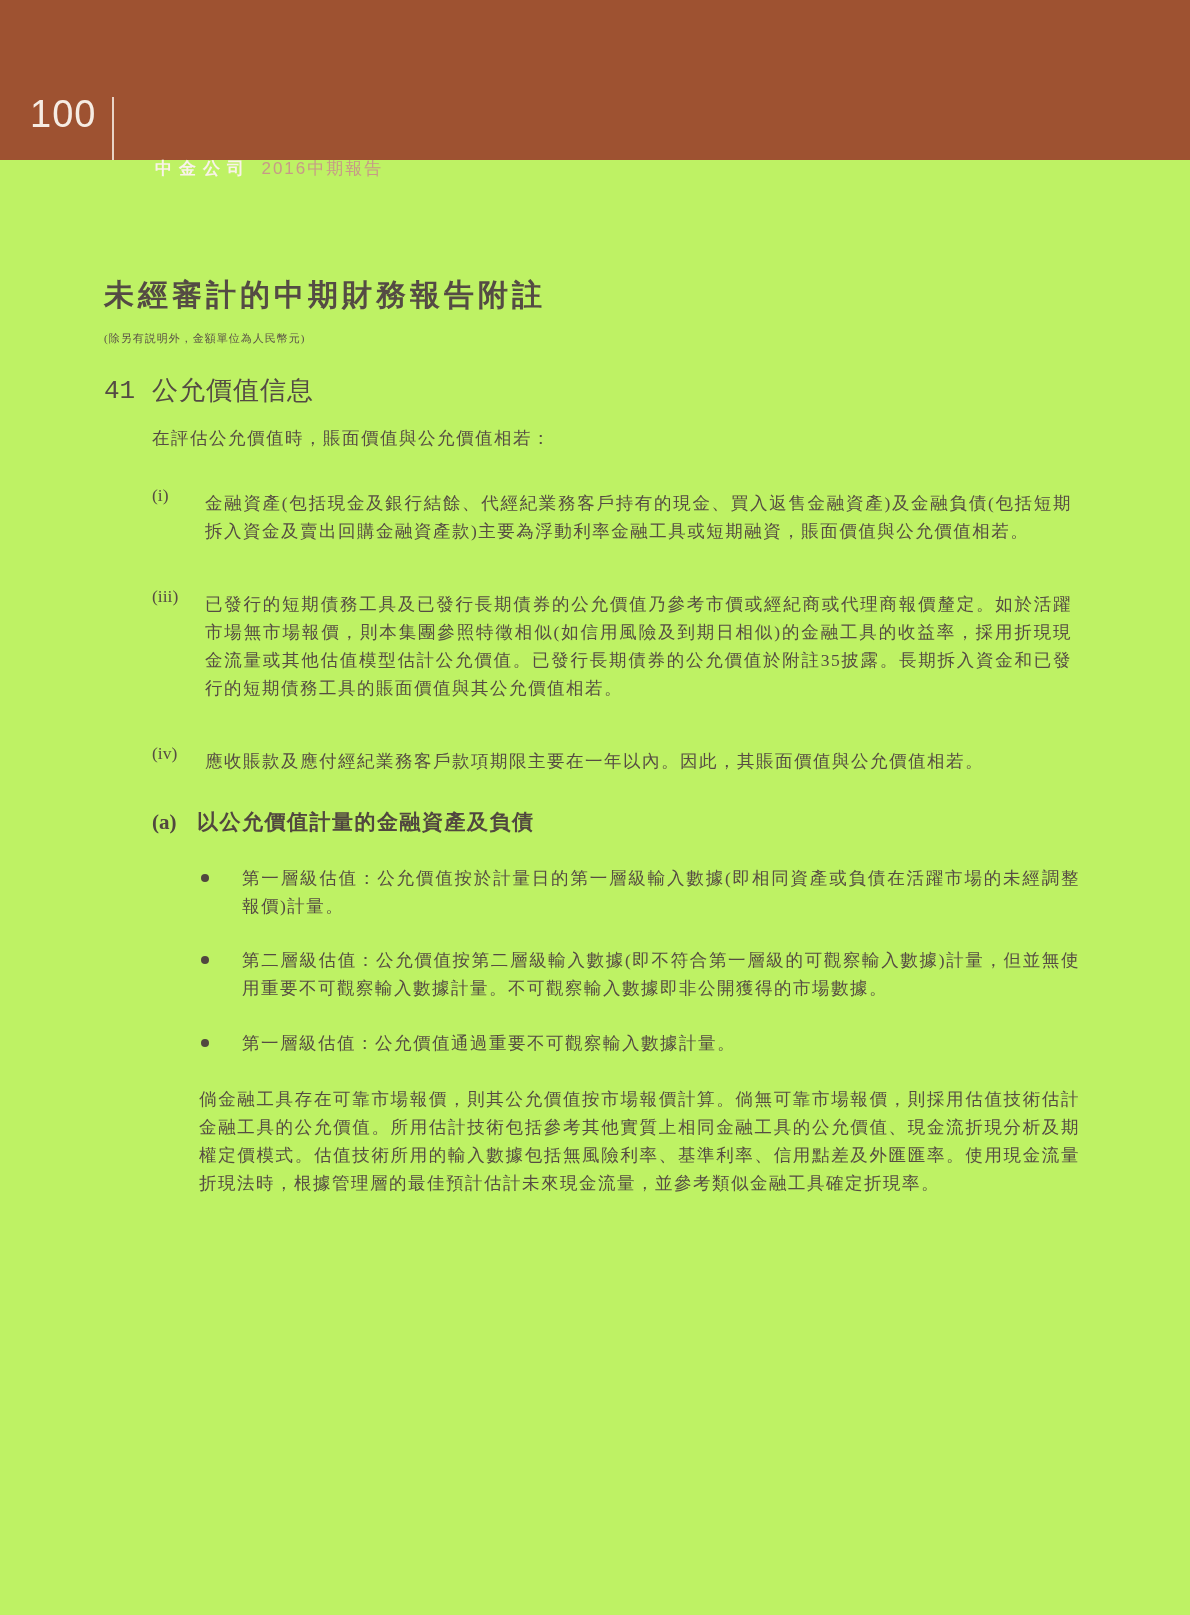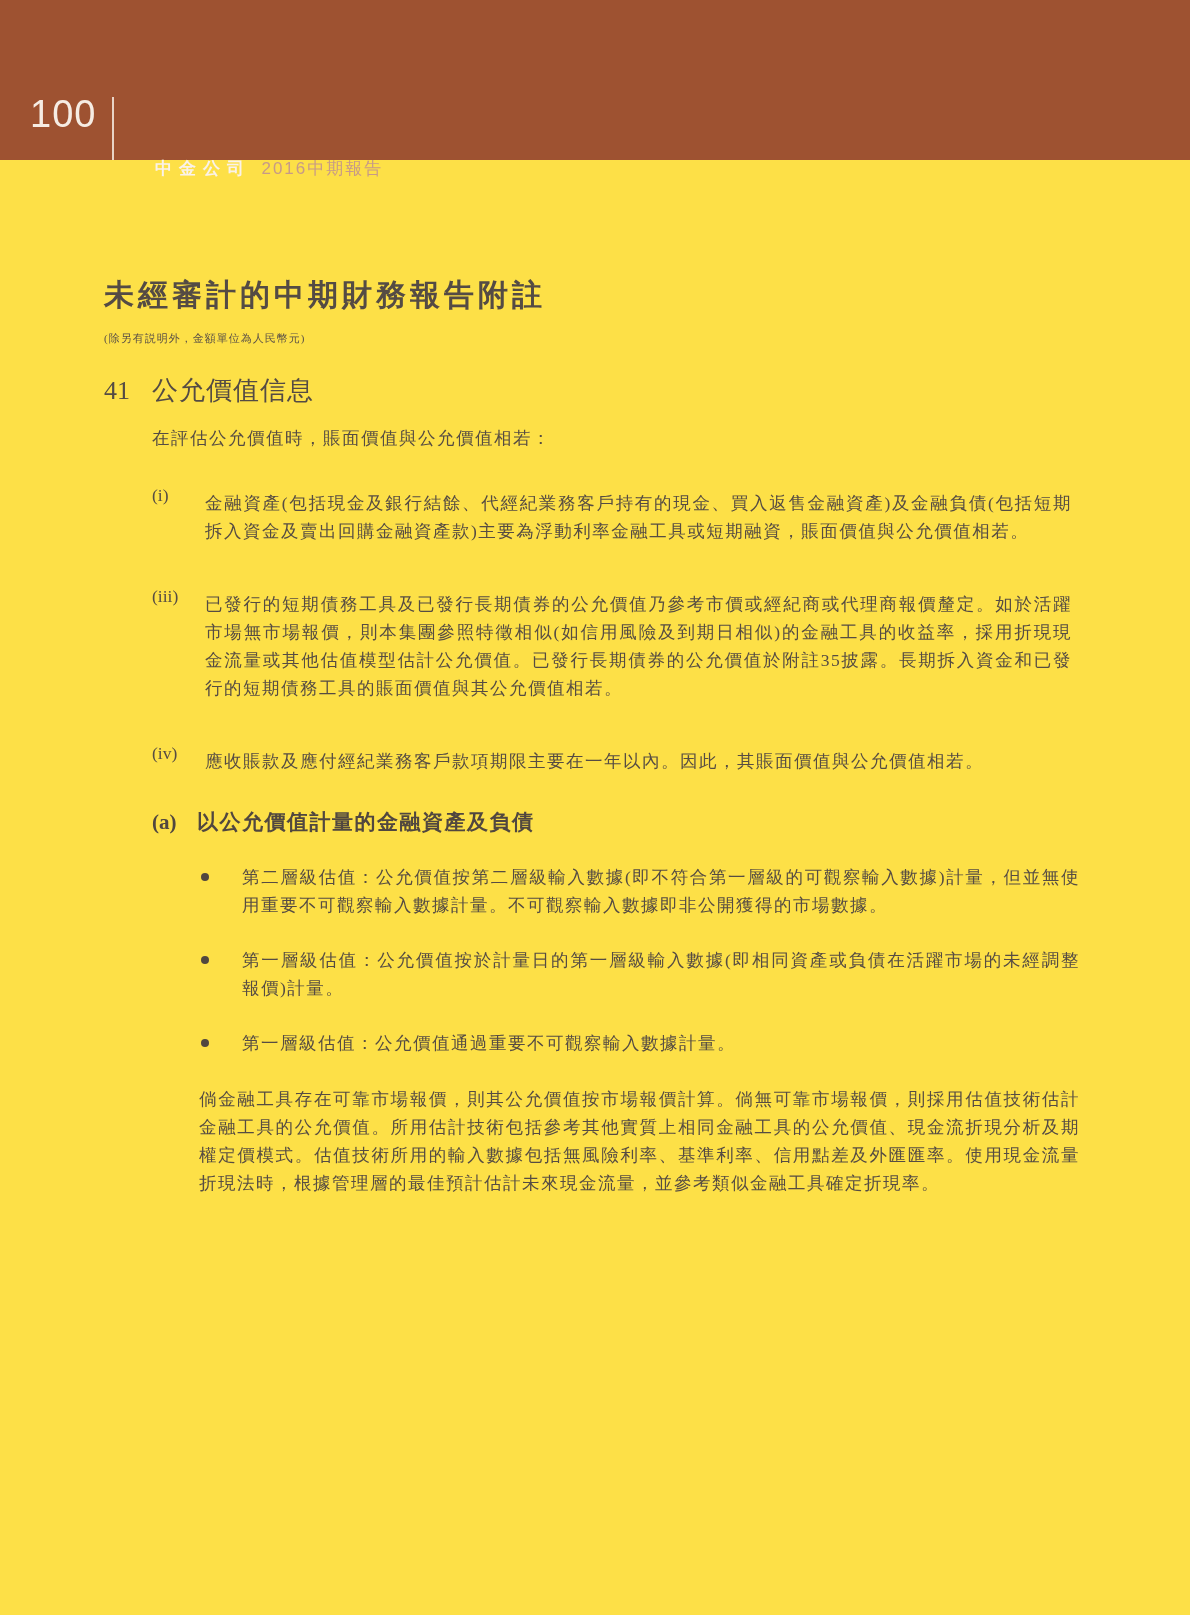--- a/index.html
+++ b/index.html
@@ -7,21 +7,21 @@
     padding: 0;
     width: 1190px;
     height: 1615px;
     background: #f3e2d9;
     overflow: hidden;
   }
   .page {
     position: relative;
     width: 1190px;
     height: 1615px;
-    background: #fde047;
+    background: #bef264;
     font-family: "Liberation Serif", "DejaVu Serif", serif;
     color: #564c43;
   }
   
   .banner {
     position: relative;
     width: 100%;
     height: 160px;
     background: #9e5231;
     font-family: "Liberation Sans", "DejaVu Sans", sans-serif;
@@ -83,21 +83,21 @@
   }
   .section-heading {
     display: flex;
     margin: 24px 0 0 0;
     font-size: 26px;
     line-height: 34px;
     font-weight: 500;
     letter-spacing: 1px;
     color: #544b44;
   }
-  .section-heading .sec-num { flex: 0 0 48px; letter-spacing: 0; }
+  .section-heading .sec-num { flex: 0 0 48px; letter-spacing: 0; font-family: Liberation Mono, monospace; }
   .section-body {
     margin-left: 48px;
     font-size: 17.5px;
     line-height: 28px;
     letter-spacing: 1.5px;
     text-align: justify;
   }
   .section-intro { margin: 16px 0 0 0; }
   .list-item { display: flex; margin-top: 29px; }
   .list-item .marker { flex: 0 0 45px; letter-spacing: 0; }
@@ -177,30 +177,30 @@
       </div>
 
       <div class="subsection">
         <h3 class="sub-heading">
           <span class="marker">(a)</span>
           <span>以公允價值計量的金融資產及負債</span>
         </h3>
 
         <div class="sub-body">
 
+          <div class="bullet-item b1">
+            <span class="bullet-dot"></span>
+            <p class="bullet-text">第一層級估值：公允價值按於計量日的第一層級輸入數據(即相同資產或負債在活躍市場的未經調整報價)計量。</p>
+          </div>
+
           <div class="bullet-item b2">
             <span class="bullet-dot"></span>
             <p class="bullet-text">第二層級估值：公允價值按第二層級輸入數據(即不符合第一層級的可觀察輸入數據)計量，但並無使用重要不可觀察輸入數據計量。不可觀察輸入數據即非公開獲得的市場數據。</p>
           </div>
 
-          <div class="bullet-item b1">
-            <span class="bullet-dot"></span>
-            <p class="bullet-text">第一層級估值：公允價值按於計量日的第一層級輸入數據(即相同資產或負債在活躍市場的未經調整報價)計量。</p>
-          </div>
-
           <div class="bullet-item b3">
             <span class="bullet-dot"></span>
             <p class="bullet-text">第一層級估值：公允價值通過重要不可觀察輸入數據計量。</p>
           </div>
 
           <p class="closing-para">倘金融工具存在可靠市場報價，則其公允價值按市場報價計算。倘無可靠市場報價，則採用估值技術估計金融工具的公允價值。所用估計技術包括參考其他實質上相同金融工具的公允價值、現金流折現分析及期權定價模式。估值技術所用的輸入數據包括無風險利率、基準利率、信用點差及外匯匯率。使用現金流量折現法時，根據管理層的最佳預計估計未來現金流量，並參考類似金融工具確定折現率。</p>
         </div>
       </div>
 
     </div>

